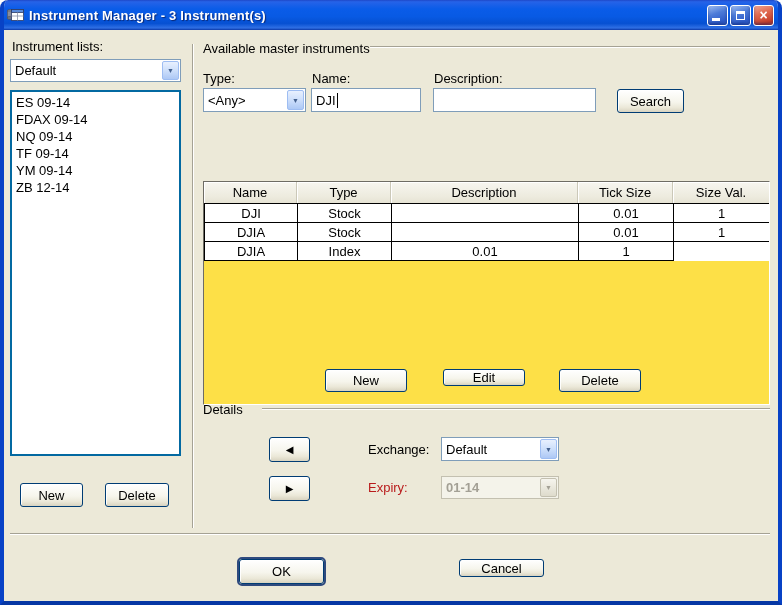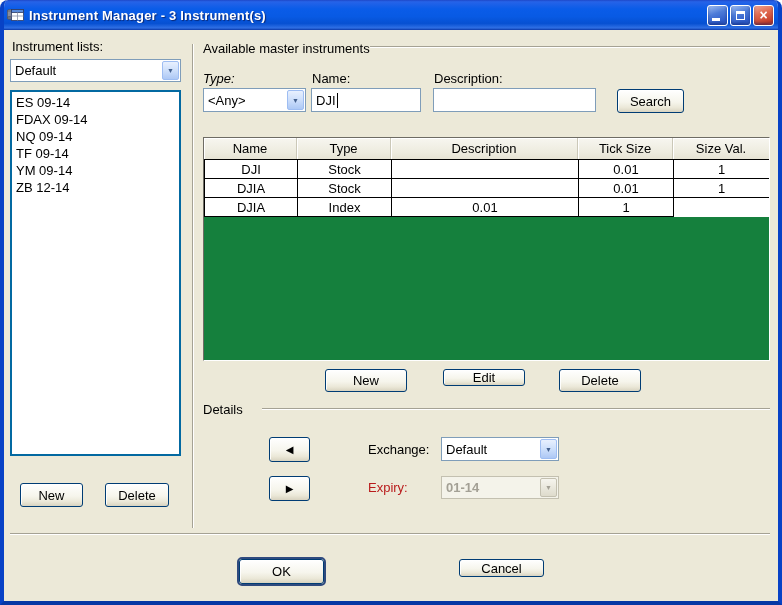--- a/index.html
+++ b/index.html
@@ -55,21 +55,21 @@
   .combo .drop{width:17px;align-self:stretch;margin:1px;border:1px solid #9EBDF2;border-radius:2px;
     background:linear-gradient(180deg,#E8F0FE 0%,#CDDFFB 50%,#ADC8F5 100%);
     display:flex;align-items:center;justify-content:center;color:#44618F;font-size:7px;}
   .combo.disabled{background:#F4F3EA;border-color:#C3C0B0;}
   .combo.disabled .value{color:#A3A095;font-weight:bold;}
   .combo.disabled .drop{border-color:#C3C0B0;background:linear-gradient(180deg,#F6F5EE,#DEDBCC);color:#A3A095;}
   
   .listbox{background:#fff;border:2px solid #0369a1;padding:2px 2px 2px 4px;overflow:hidden;}
   .listbox .item{font-size:13px;line-height:17px;white-space:nowrap;}
   
-  .grid{border:1px solid;border-color:#6E6C64 #FFFFFF #FFFFFF #6E6C64;background:#15803d;overflow:hidden;}
+  .grid{border:1px solid;border-color:#6E6C64 #FFFFFF #FFFFFF #6E6C64;background:#fde047;overflow:hidden;margin-top:44px;}
   .grid-header{display:grid;grid-template-columns:93px 94px 187px 95px 96px;height:21px;
     background:linear-gradient(180deg,#F7F6F0 0%,#EDEBDE 70%,#E6E3D4 100%);}
   .grid-header .hcell{display:flex;align-items:center;justify-content:center;font-size:13px;
     border-right:1px solid #CBC8B8;box-shadow:inset 1px 1px 0 #fff;overflow:hidden;}
   .grid-body{border-top:1px solid #000;}
   .grid-row{display:grid;grid-template-columns:93px 94px 187px 95px 96px;height:19px;background:#fff;}
   .grid-row .cell{display:flex;align-items:center;justify-content:center;font-size:13px;
     border-right:1px solid #000;border-bottom:1px solid #000;overflow:hidden;white-space:nowrap;}
   .grid-row .cell:first-child{border-left:none;}
   .grid-body{border-left:1px solid #000;}
@@ -122,21 +122,21 @@
     </div>
 
     <div class="abs xpbtn" style="left:16px;top:453px;width:63px;height:24px;">New</div>
     <div class="abs xpbtn" style="left:101px;top:453px;width:64px;height:24px;">Delete</div>
 
     <div class="abs vsep" style="left:188px;top:14px;height:484px;"></div>
 
     <span class="abs lbl" style="left:199px;top:11px;">Available master instruments</span>
     <div class="abs hsep" style="left:366px;top:16px;width:400px;"></div>
 
-    <span class="abs lbl" style="left:199px;top:41px;font-style:italic;">Type:</span>
+    <span class="abs lbl" style="left:199px;top:41px;">Type:</span>
     <span class="abs lbl" style="left:308px;top:41px;">Name:</span>
     <span class="abs lbl" style="left:430px;top:41px;">Description:</span>
 
     <div class="abs combo" style="left:199px;top:58px;width:103px;height:24px;">
       <span class="value">&lt;Any&gt;</span>
       <span class="drop">▼</span>
     </div>
 
     <div class="abs textbox" style="left:307px;top:58px;width:110px;height:24px;">
       <span>DJI</span>

